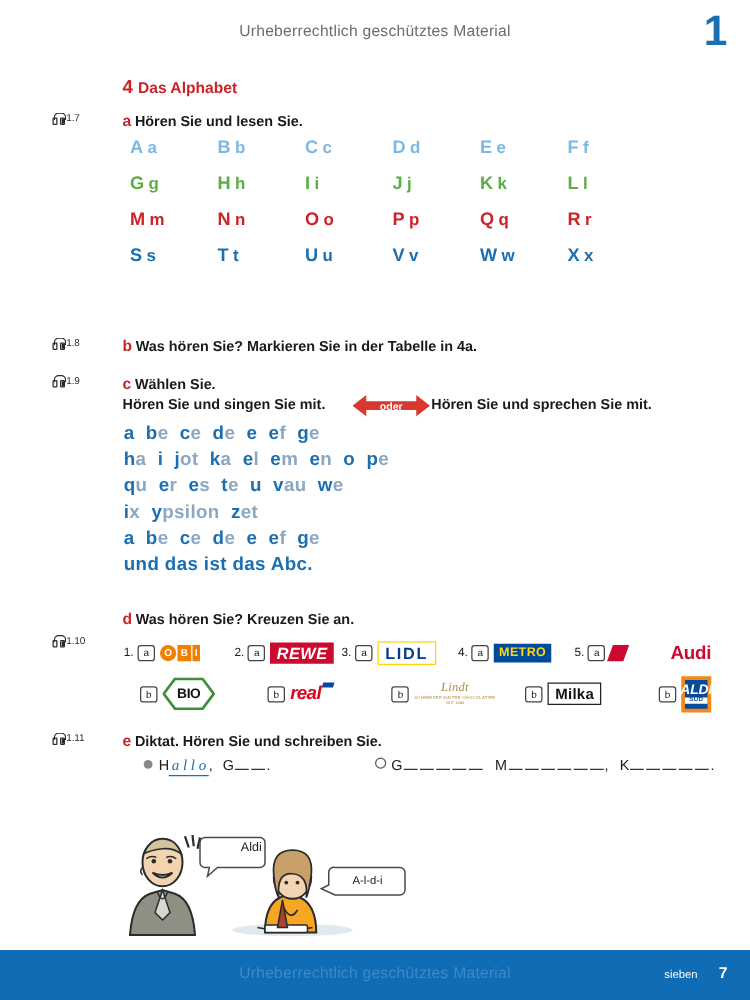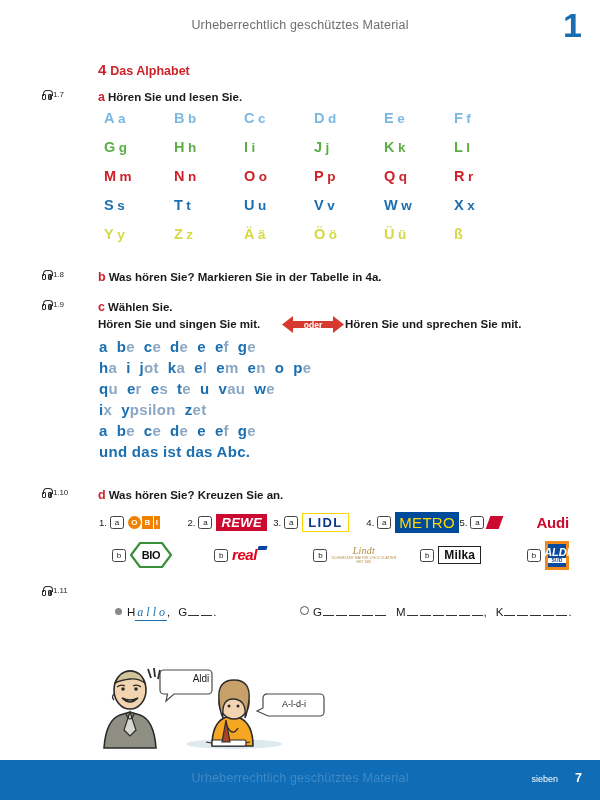--- a/index.html
+++ b/index.html
@@ -135,21 +135,21 @@
     justify-content:center;}
   .b-obi .ii{width:6px;height:13px;background:#f08000;color:#fff;
     font-size:8px;font-weight:bold;display:flex;align-items:center;
     justify-content:center;}
 
   .b-rewe{background:#cc0a2f;color:#fff;font-size:13px;font-weight:bold;
     padding:1px 5px;letter-spacing:.4px;font-style:italic;}
   .b-lidl{background:#fff;border:1.5px solid #ffd900;color:#0a3a8c;
     font-size:13px;font-weight:bold;padding:1px 5px;letter-spacing:1.4px;}
   .b-metro{background:#004a9c;padding:2px 4px;}
-  .b-metro span{color:#ffd900;font-size:15px;font-weight:normal;
+  .b-metro span{color:#ffd900;font-size:10px;font-weight:bold;
     letter-spacing:.3px;display:block;}
   .b-audi{display:flex;align-items:center;gap:3px;}
   .b-audi .slash{width:13px;height:13px;background:#cc0a2f;
     transform:skewX(-20deg);}
   .b-audi .t{color:#cc0a2f;font-size:15px;font-weight:bold;
     letter-spacing:-.2px;margin-left:32px;}
 
   .b-bio{position:relative;width:42px;height:26px;
     display:flex;align-items:center;justify-content:center;}
   .b-bio .hex{position:absolute;inset:0;}
@@ -263,28 +263,20 @@
         <div class="alpha-cell" style="color: rgb(204, 34, 41);"><span>R</span><span class="lo">r</span></div>
       </div>
       <div class="alpha-row r3">
         <div class="alpha-cell" style="color: rgb(27, 111, 176);"><span>S</span><span class="lo">s</span></div>
         <div class="alpha-cell" style="color: rgb(27, 111, 176);"><span>T</span><span class="lo">t</span></div>
         <div class="alpha-cell" style="color: rgb(27, 111, 176);"><span>U</span><span class="lo">u</span></div>
         <div class="alpha-cell" style="color: rgb(27, 111, 176);"><span>V</span><span class="lo">v</span></div>
         <div class="alpha-cell" style="color: rgb(27, 111, 176);"><span>W</span><span class="lo">w</span></div>
         <div class="alpha-cell" style="color: rgb(27, 111, 176);"><span>X</span><span class="lo">x</span></div>
       </div>
-      <div class="alpha-row r4">
-        <div class="alpha-cell" style="color: rgb(213, 217, 71);"><span>Y</span><span class="lo">y</span></div>
-        <div class="alpha-cell" style="color: rgb(213, 217, 71);"><span>Z</span><span class="lo">z</span></div>
-        <div class="alpha-cell" style="color: rgb(213, 217, 71);"><span>Ä</span><span class="lo">ä</span></div>
-        <div class="alpha-cell" style="color: rgb(213, 217, 71);"><span>Ö</span><span class="lo">ö</span></div>
-        <div class="alpha-cell" style="color: rgb(213, 217, 71);"><span>Ü</span><span class="lo">ü</span></div>
-        <div class="alpha-cell" style="color: rgb(213, 217, 71);"><span>ß</span></div>
-      </div>
     </div>
 
   <div class="audio" style="left:42px;top:270px;">
     <span class="hp">
         <i></i>
       </span>
     <span class="trk">1.8</span>
   </div>
   <div class="ex-label" style="left:98px;top:270px;">
     <span class="L">b</span><span>Was hören Sie? Markieren Sie in der Tabelle in 4a.</span>
@@ -311,21 +303,21 @@
 
   <div class="song" id="songBox">
       <div class="song-row"><span class="w"><span class="d1">a</span></span><span class="w"><span class="d1">b</span><span class="d2">e</span></span><span class="w"><span class="d1">c</span><span class="d2">e</span></span><span class="w"><span class="d1">d</span><span class="d2">e</span></span><span class="w"><span class="d1">e</span></span><span class="w"><span class="d1">e</span><span class="d2">f</span></span><span class="w"><span class="d1">g</span><span class="d2">e</span></span></div>
       <div class="song-row"><span class="w"><span class="d1">h</span><span class="d2">a</span></span><span class="w"><span class="d1">i</span></span><span class="w"><span class="d1">j</span><span class="d2">ot</span></span><span class="w"><span class="d1">k</span><span class="d2">a</span></span><span class="w"><span class="d1">e</span><span class="d2">l</span></span><span class="w"><span class="d1">e</span><span class="d2">m</span></span><span class="w"><span class="d1">e</span><span class="d2">n</span></span><span class="w"><span class="d1">o</span></span><span class="w"><span class="d1">p</span><span class="d2">e</span></span></div>
       <div class="song-row"><span class="w"><span class="d1">q</span><span class="d2">u</span></span><span class="w"><span class="d1">e</span><span class="d2">r</span></span><span class="w"><span class="d1">e</span><span class="d2">s</span></span><span class="w"><span class="d1">t</span><span class="d2">e</span></span><span class="w"><span class="d1">u</span></span><span class="w"><span class="d1">v</span><span class="d2">au</span></span><span class="w"><span class="d1">w</span><span class="d2">e</span></span></div>
       <div class="song-row"><span class="w"><span class="d1">i</span><span class="d2">x</span></span><span class="w"><span class="d1">y</span><span class="d2">psilon</span></span><span class="w"><span class="d1">z</span><span class="d2">et</span></span></div>
       <div class="song-row"><span class="w"><span class="d1">a</span></span><span class="w"><span class="d1">b</span><span class="d2">e</span></span><span class="w"><span class="d1">c</span><span class="d2">e</span></span><span class="w"><span class="d1">d</span><span class="d2">e</span></span><span class="w"><span class="d1">e</span></span><span class="w"><span class="d1">e</span><span class="d2">f</span></span><span class="w"><span class="d1">g</span><span class="d2">e</span></span></div>
       <div class="song-row song-last">und das ist das Abc.</div>
     </div>
 
-  <div class="audio" style="left:42px;top:488px;">
+  <div class="audio" style="left:42px;top:508px;">
     <span class="hp">
         <i></i>
       </span>
     <span class="trk">1.10</span>
   </div>
   <div class="ex-label" style="left:98px;top:488px;">
     <span class="L">d</span><span>Was hören Sie? Kreuzen Sie an.</span>
   </div>
 
   <div class="logos">
@@ -423,20 +415,23 @@
         </span>
       </div>
     </div>
   </div>
 
   <div class="audio" style="left:42px;top:586px;">
     <span class="hp">
         <i></i>
       </span>
     <span class="trk">1.11</span>
+  </div>
+  <div class="ex-label" style="left:98px;top:586px;">
+    <span class="L">e</span><span>Diktat. Hören Sie und schreiben Sie.</span>
   </div>
 
   <div class="dict">
     <span class="dot"></span>
     <span>H</span>
     <span class="hand ul">a l l o</span>
     <span>,</span>
     <span style="margin-left:8px">G</span>
     <span class="blank"></span>
     <span class="blank"></span>

